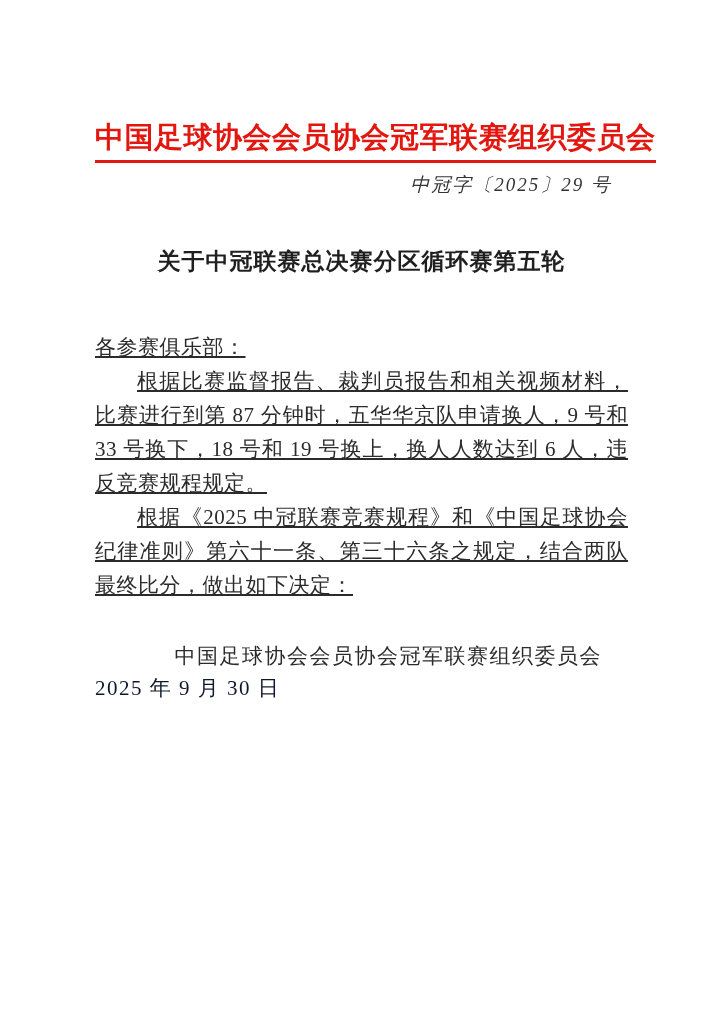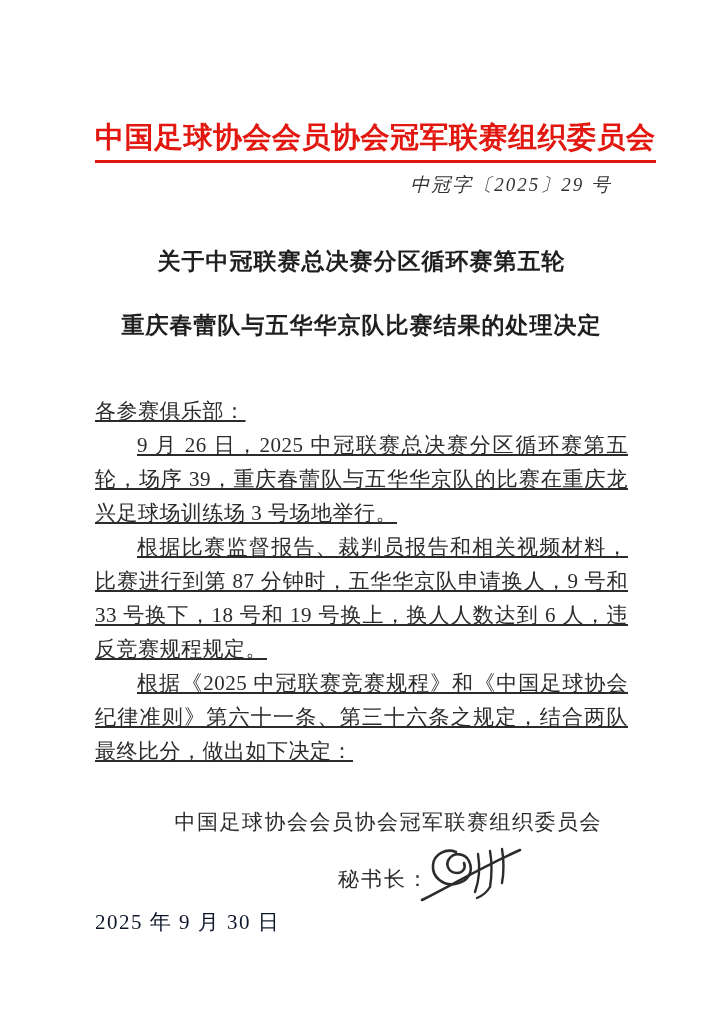--- a/index.html
+++ b/index.html
@@ -106,43 +106,28 @@
 <div class="page">
 
   <div class="org-title-wrap">
     <h1 class="org-title">中国足球协会会员协会冠军联赛组织委员会</h1>
   </div>
 
   <div class="doc-number">中冠字〔2025〕29 号</div>
 
   <h2 class="doc-title">
     <span class="t-line">关于中冠联赛总决赛分区循环赛第五轮</span>
-    <span class="t-line">重庆春蕾队与五华华京队比赛结果的处理决定</span>
   </h2>
 
   <div class="body-block">
     <p class="salutation">各参赛俱乐部：</p>
-    <p class="para">9 月 26 日，2025 中冠联赛总决赛分区循环赛第五轮，场序 39，重庆春蕾队与五华华京队的比赛在重庆龙兴足球场训练场 3 号场地举行。</p>
     <p class="para">根据比赛监督报告、裁判员报告和相关视频材料，比赛进行到第 87 分钟时，五华华京队申请换人，9 号和 33 号换下，18 号和 19 号换上，换人人数达到 6 人，违反竞赛规程规定。</p>
     <p class="para">根据《2025 中冠联赛竞赛规程》和《中国足球协会纪律准则》第六十一条、第三十六条之规定，结合两队最终比分，做出如下决定：</p>
   </div>
 
   <div class="closing">
     <div class="close-org">中国足球协会会员协会冠军联赛组织委员会</div>
 
-    <div class="sig-row">
-      <span class="role-label">秘书长：</span>
-      <svg class="signature-svg" width="112" height="62" viewBox="0 0 112 62" fill="none" stroke="#2c2c2c" stroke-linecap="round">
-
-        <path d="M40,10 C30,6 18,12 17,23 C16,35 27,44 39,42 C52,40 58,30 53,19 C49,11 38,10 33,17 C29,23 33,31 41,31 C47,31 50,26 48,21" stroke-width="2.6"></path>
-
-        <path d="M62,12 C64,24 64,36 59,50" stroke-width="2.4"></path>
-        <path d="M74,9 C76,21 76,33 74,45 M74,45 C71,50 66,54 61,56" stroke-width="2.4"></path>
-        <path d="M86,7 C88,19 88,30 86,41" stroke-width="2.4"></path>
-
-        <path d="M6,58 C34,44 68,24 104,8" stroke-width="2.6"></path>
-      </svg>
-    </div>
 
     <div class="date-line">2025 年 9 月 30 日</div>
   </div>
 
 </div>
 
 </body></html>

